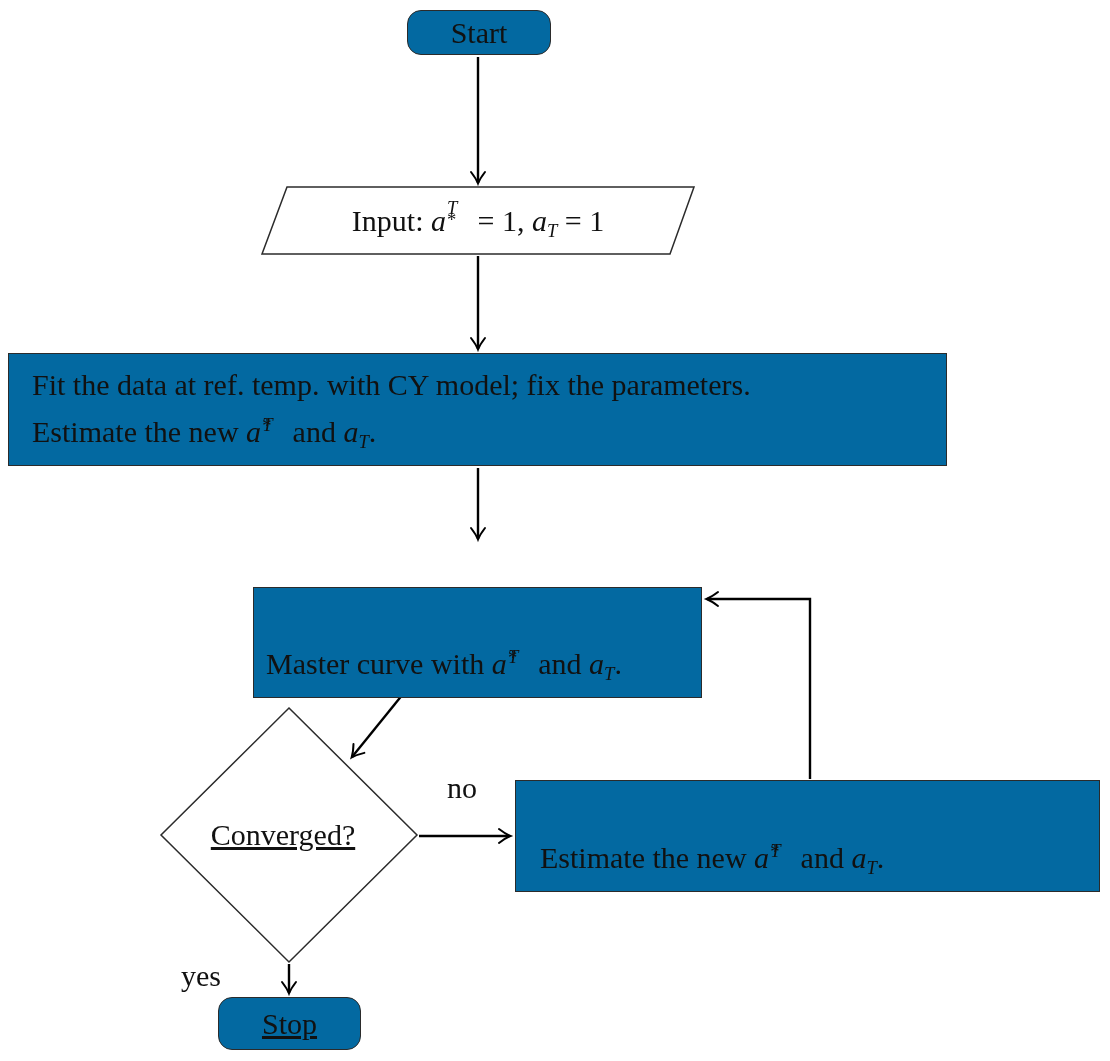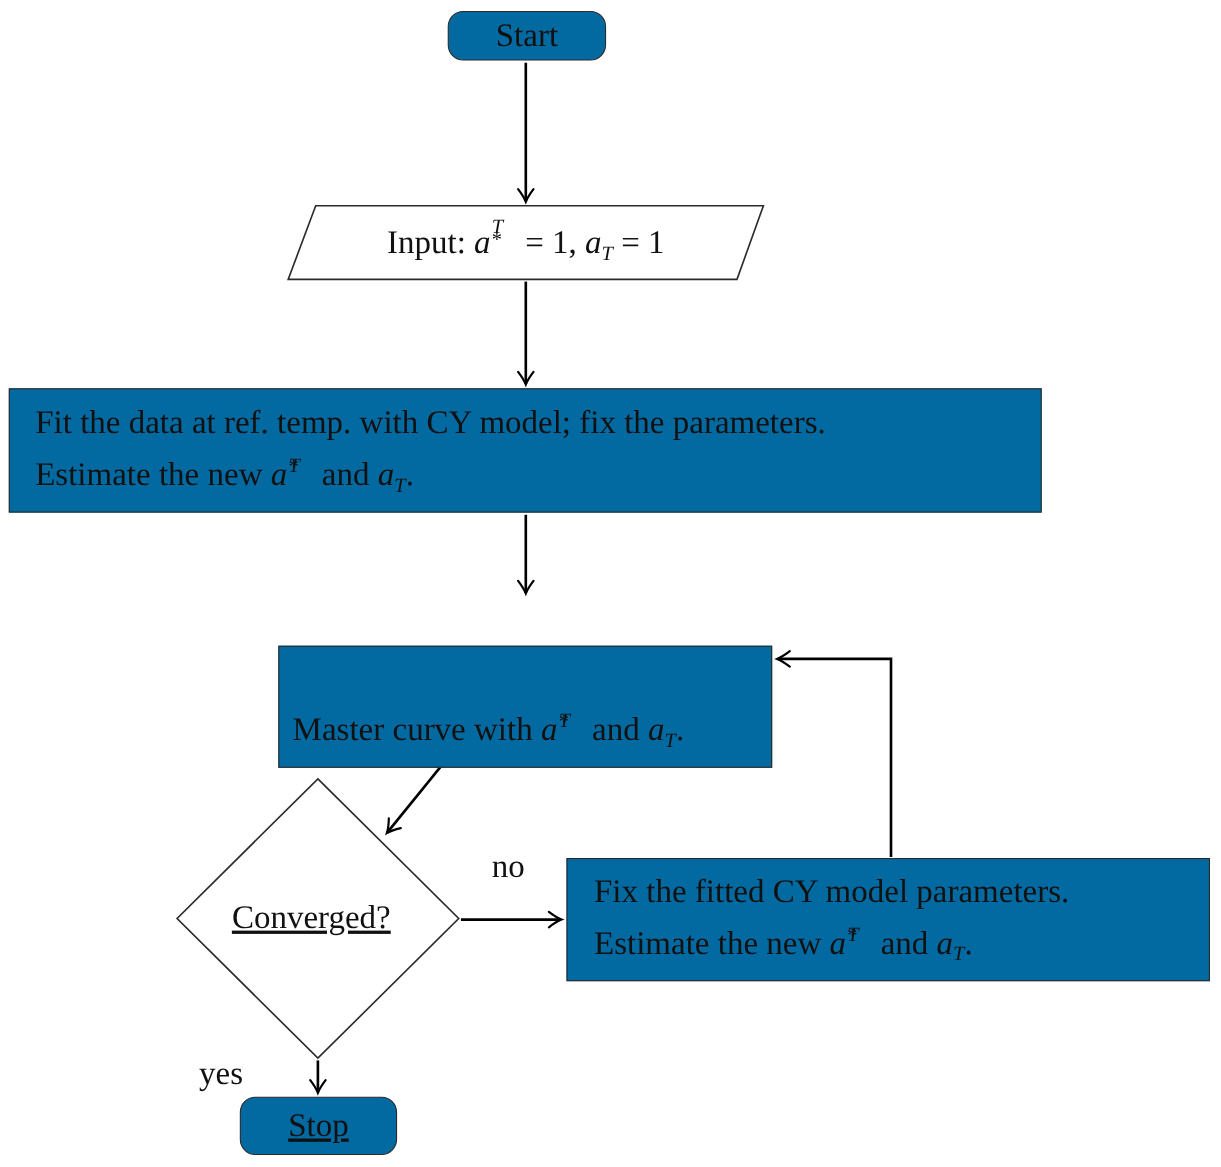--- a/index.html
+++ b/index.html
@@ -63,21 +63,20 @@
 
   <div class="node process" style="left:253px;top:543px;width:449px;height:111px;padding-left:12px;margin-top:44px;">
     <div class="bline"><span>Master curve with </span><span class="mvar"><span>a</span><span class="ss"><span class="sp">*</span><span class="sb">T</span></span></span><span> and </span><span class="mvar"><span>a</span><span class="subonly">T</span></span><span>.</span></div>
   </div>
 
   <div class="overlay center" style="left:155px;top:813px;width:256px;line-height:44px;white-space:nowrap;text-decoration:underline;">Converged?</div>
 
   <div class="overlay center" style="left:412px;top:772px;width:100px;line-height:32px;">no</div>
 
   <div class="node process" style="left:515px;top:780px;width:585px;height:112px;padding-left:24px;">
-    <div class="bline">Fix the fitted CY model parameters.</div>
     <div class="bline"><span>Estimate the new </span><span class="mvar"><span>a</span><span class="ss"><span class="sp">*</span><span class="sb">T</span></span></span><span> and </span><span class="mvar"><span>a</span><span class="subonly">T</span></span><span>.</span></div>
   </div>
 
   <div class="overlay" style="left:181px;top:960px;width:100px;line-height:32px;">yes</div>
 
   <div class="node terminal" style="left:218px;top:997px;width:143px;height:53px;text-decoration:underline;">
     <span>Stop</span>
   </div>
 
 </div>

